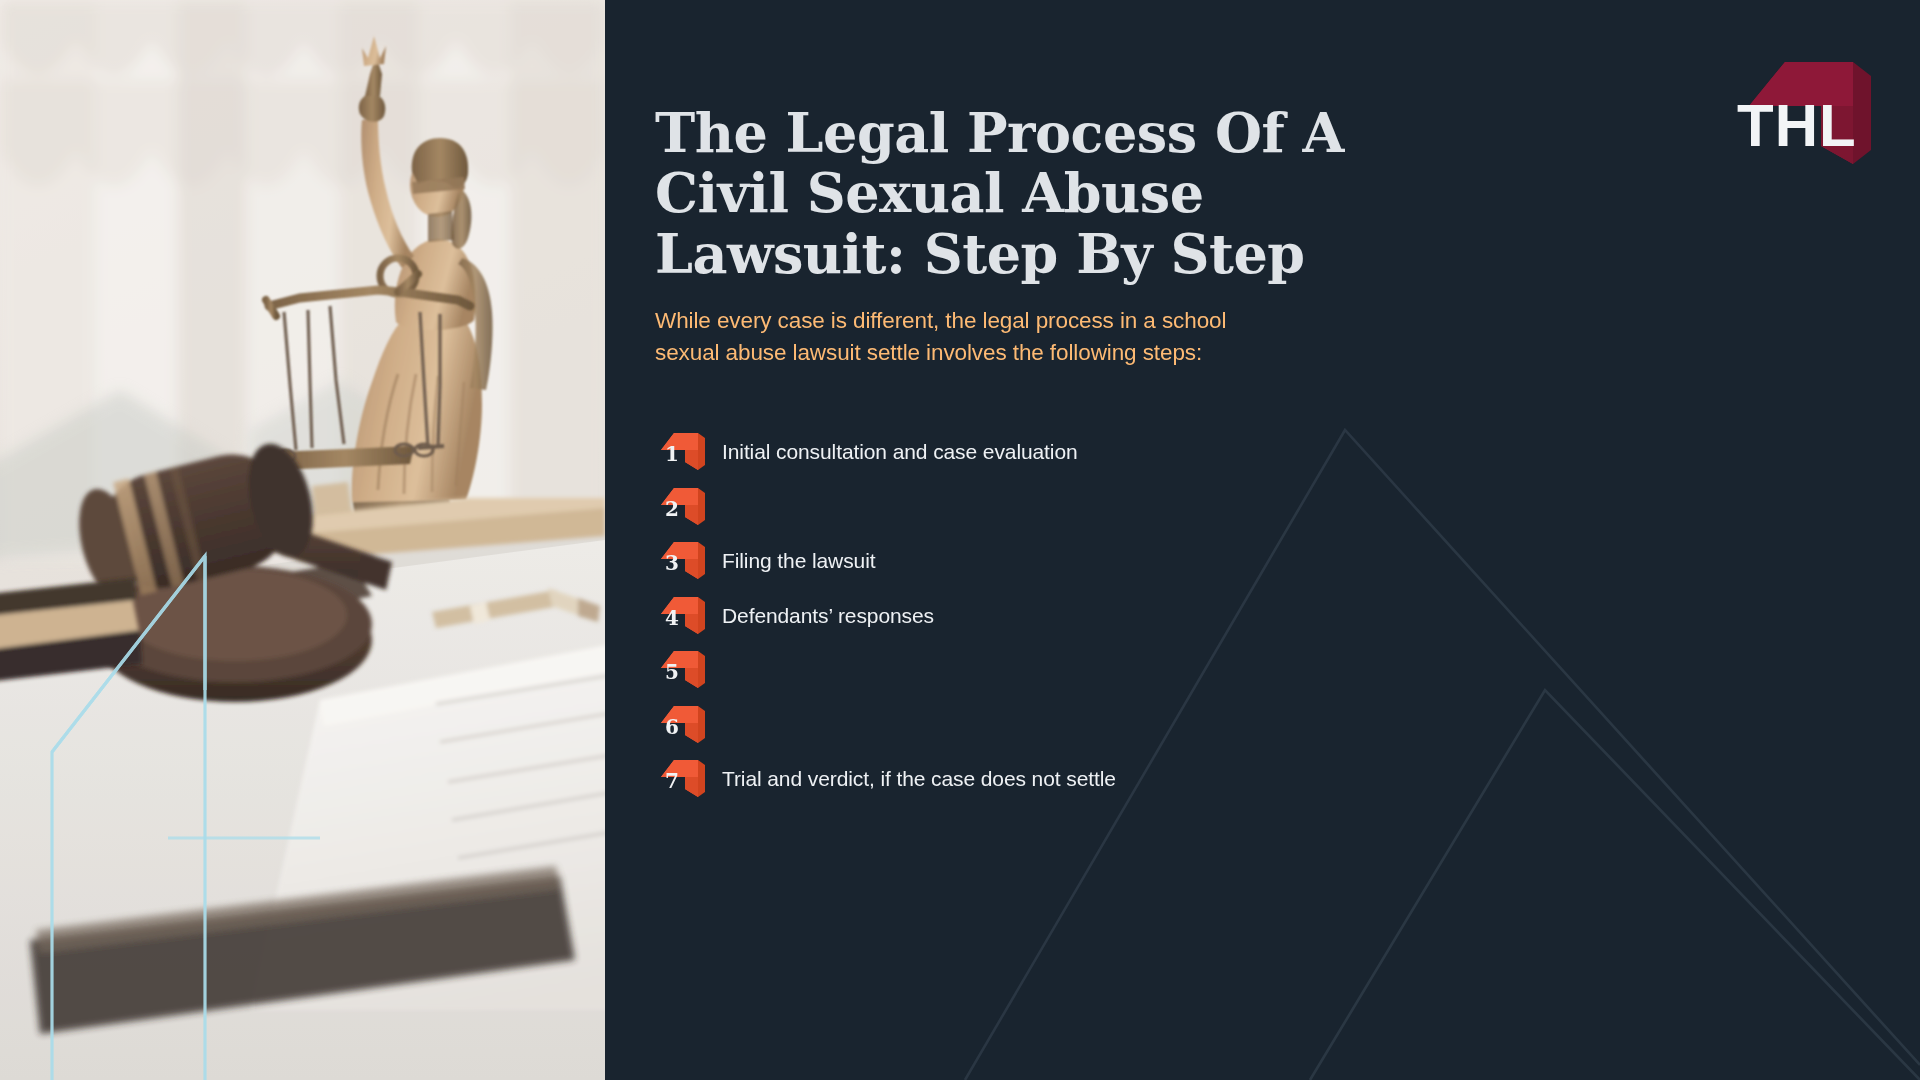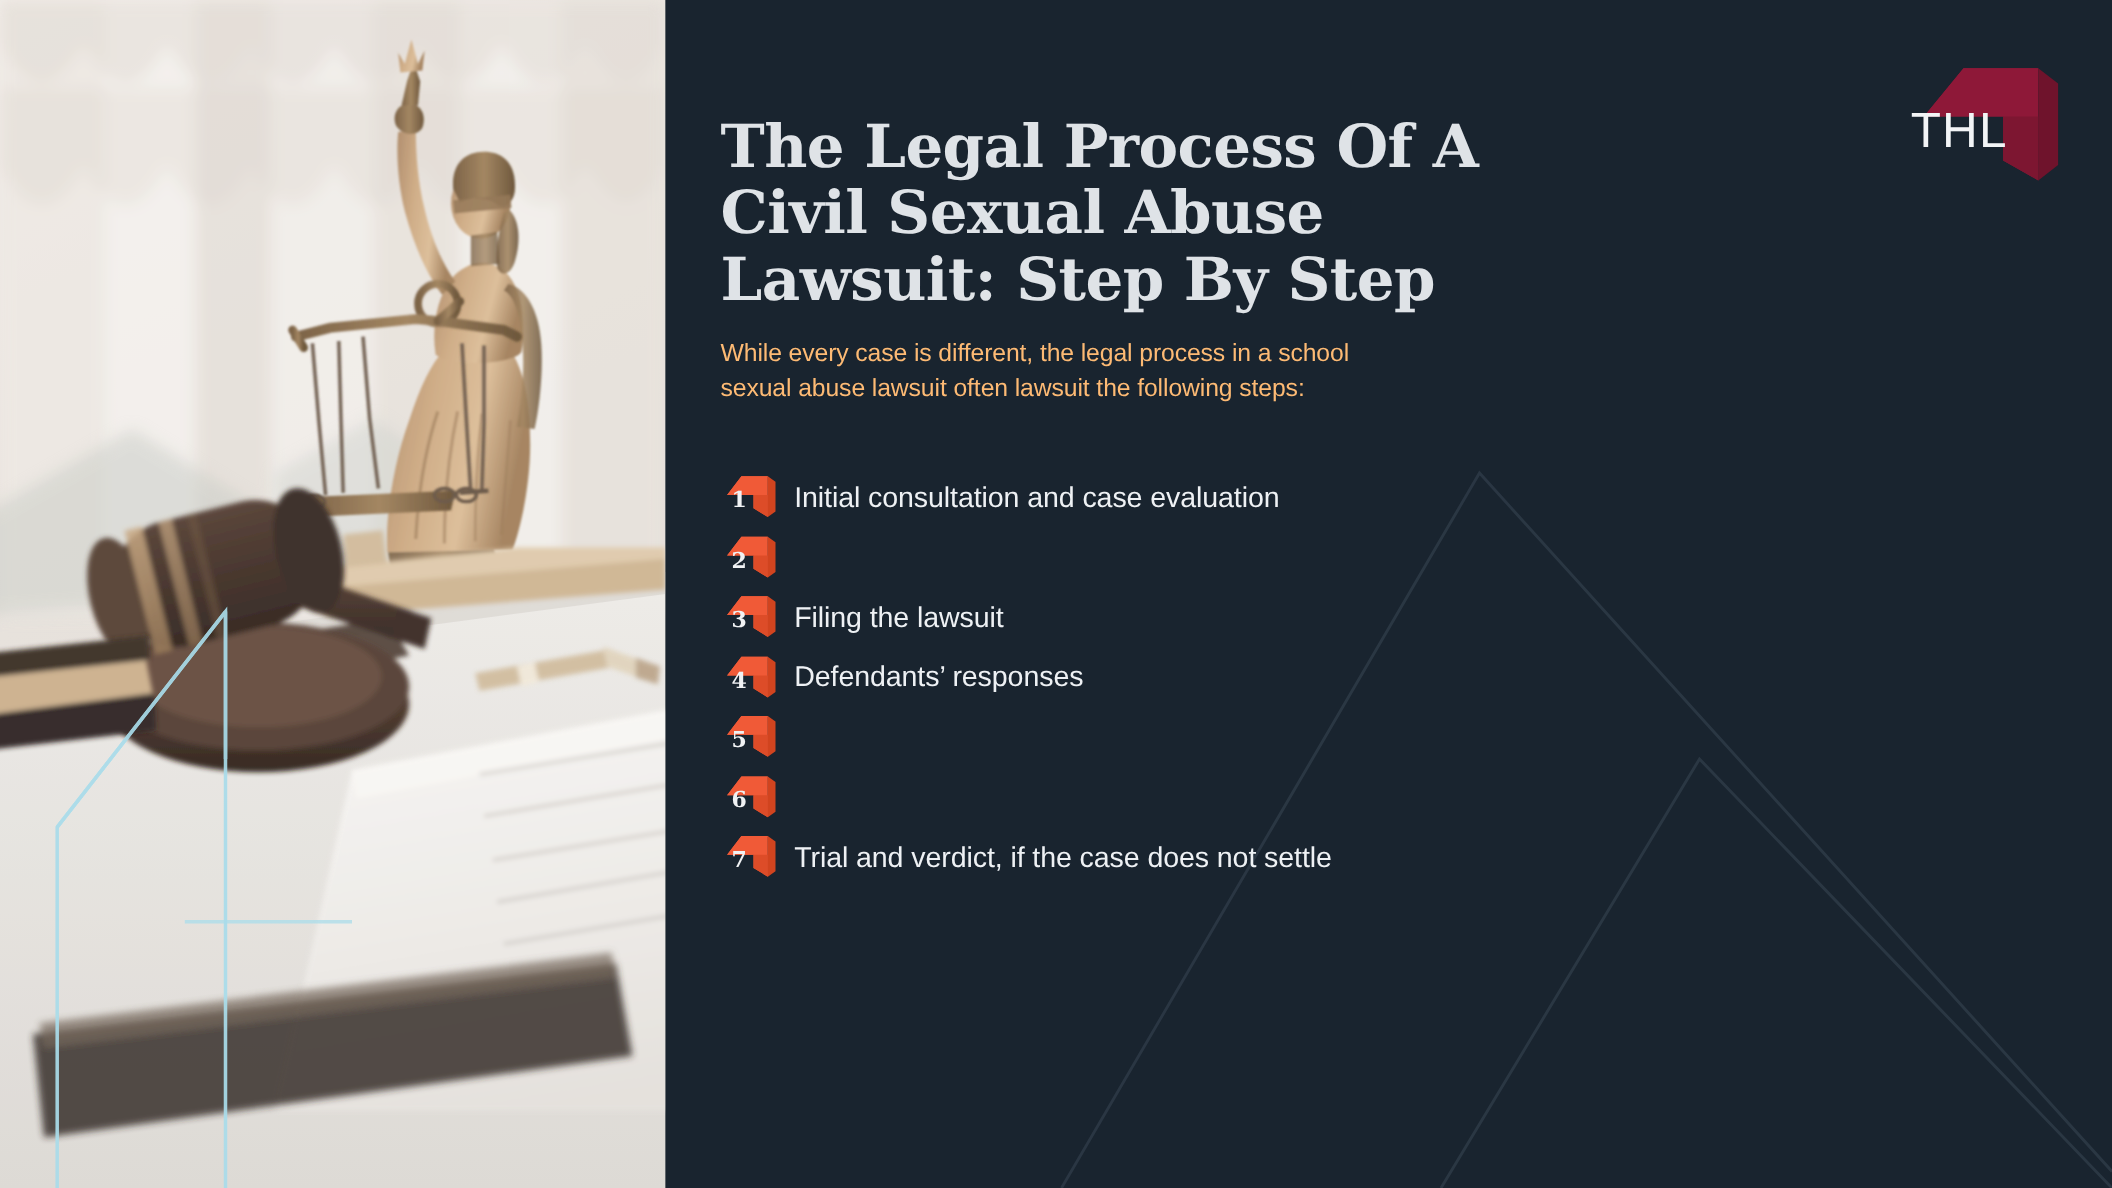--- a/index.html
+++ b/index.html
@@ -46,22 +46,22 @@
   .logo {
     position:absolute;
     top:38px; right:45px;
     width:130px; height:130px;
   }
   .logo svg { position:absolute; inset:0; width:130px; height:130px; }
   .logo-text {
     position:absolute;
     left:-8px; top:58px;
     font-family:"Liberation Sans", sans-serif;
-    font-weight:normal;
-    font-size:45px;
+    font-weight:bold;
+    font-size:60px;
     letter-spacing:1px;
     color:#f2f4f6;
     line-height:1;
     z-index:3;
   }
 
   
   .title {
     position:absolute;
     left:50px; top:78px;
@@ -113,21 +113,21 @@
     position:absolute;
     left:15px; top:17px;
     font-family:"DejaVu Serif", "Liberation Serif", serif;
     font-weight:bold;
     font-size:20px;
     color:#f0f2f4;
     line-height:1;
     z-index:4;
   }
   .step-label {
-    font-size:26px;
+    font-size:21px;
     color:#eef1f4;
     letter-spacing:-0.1px;
     white-space:nowrap;
     padding-left:8px;
     text-align:right;
   }
 </style>
 </head>
 <body>
 
@@ -383,21 +383,21 @@
     </div>
 
     <h1 class="title">
       <span>The Legal Process Of A</span><br>
       <span>Civil Sexual Abuse</span><br>
       <span>Lawsuit: Step By Step</span>
     </h1>
 
     <p class="subtitle">
       <span>While every case is different, the legal process in a school</span><br>
-      <span>sexual abuse lawsuit often lawsuit the following steps:</span>
+      <span>sexual abuse lawsuit settle involves the following steps:</span>
     </p>
 
     <ul class="steps">
       <li class="step">
         <span class="marker">
           <svg viewBox="0 0 48 46">
             <path d="M1,25 L14,8 L38,8 L25,25 Z" fill="#f05a37"></path>
             <path d="M14,8 L38,8 L38,45 L25,37 L25,25 L1,25 Z" fill="#f05a37"></path>
             <path d="M38,8 L45,13 L45,40 L38,45 Z" fill="#d1441f"></path>
             <path d="M25,25 L25,37 L38,45 L38,25 Z" fill="#dd4c28"></path>

